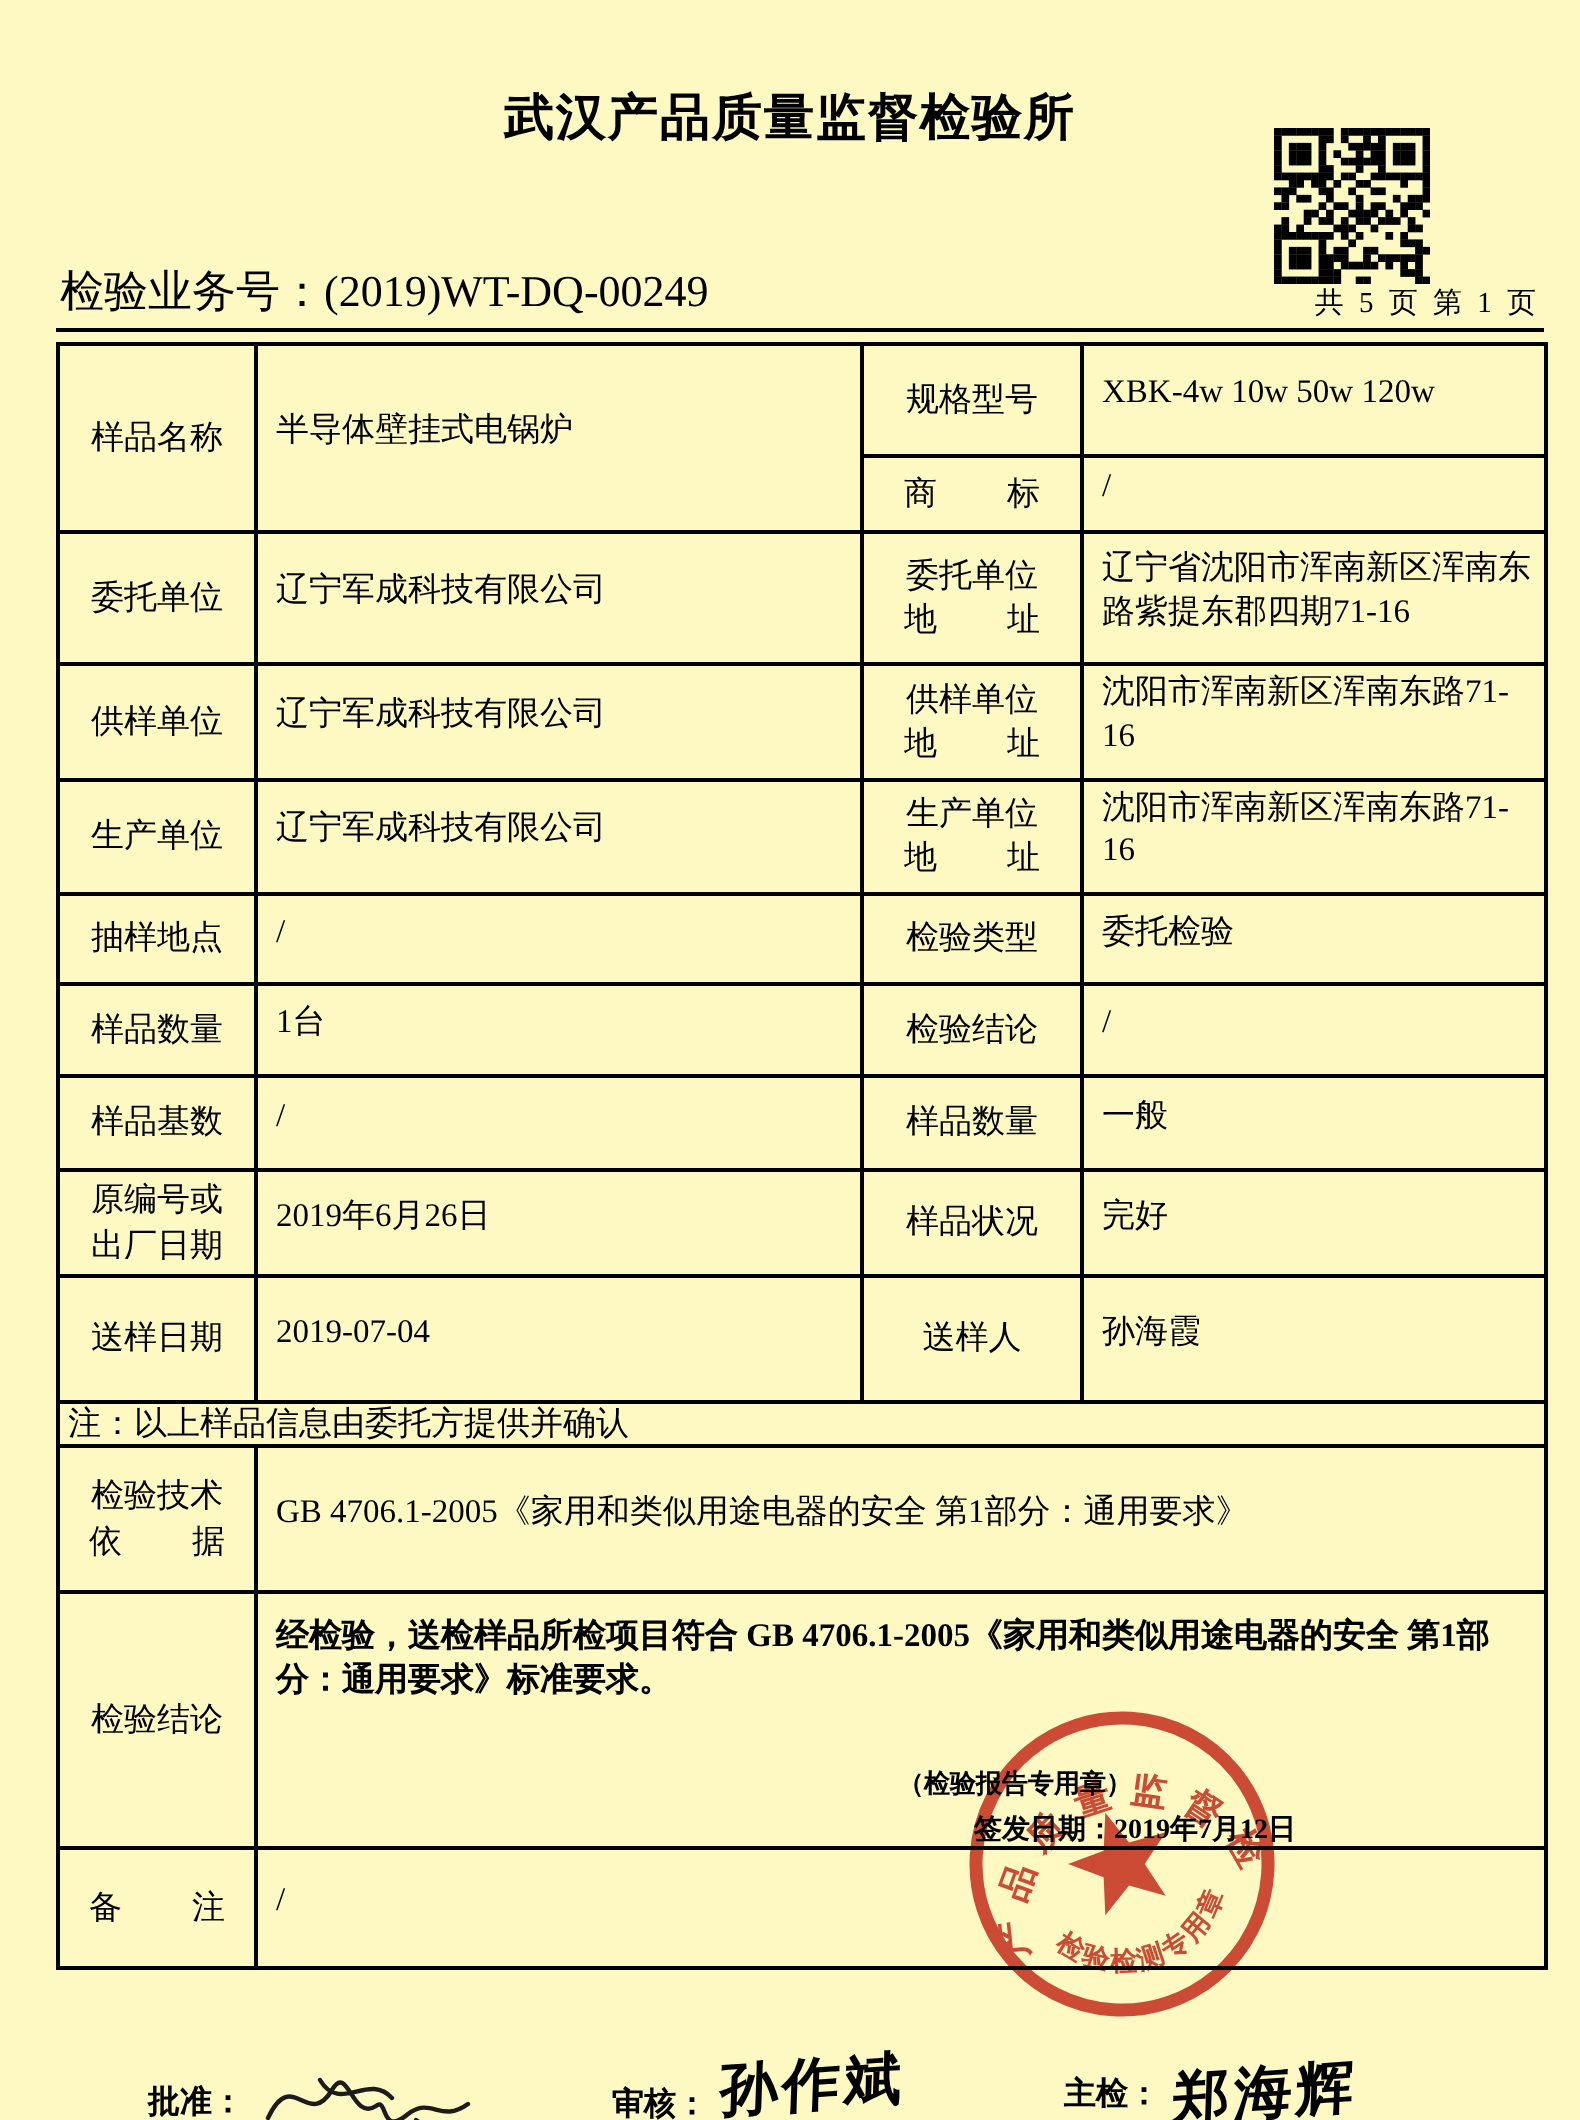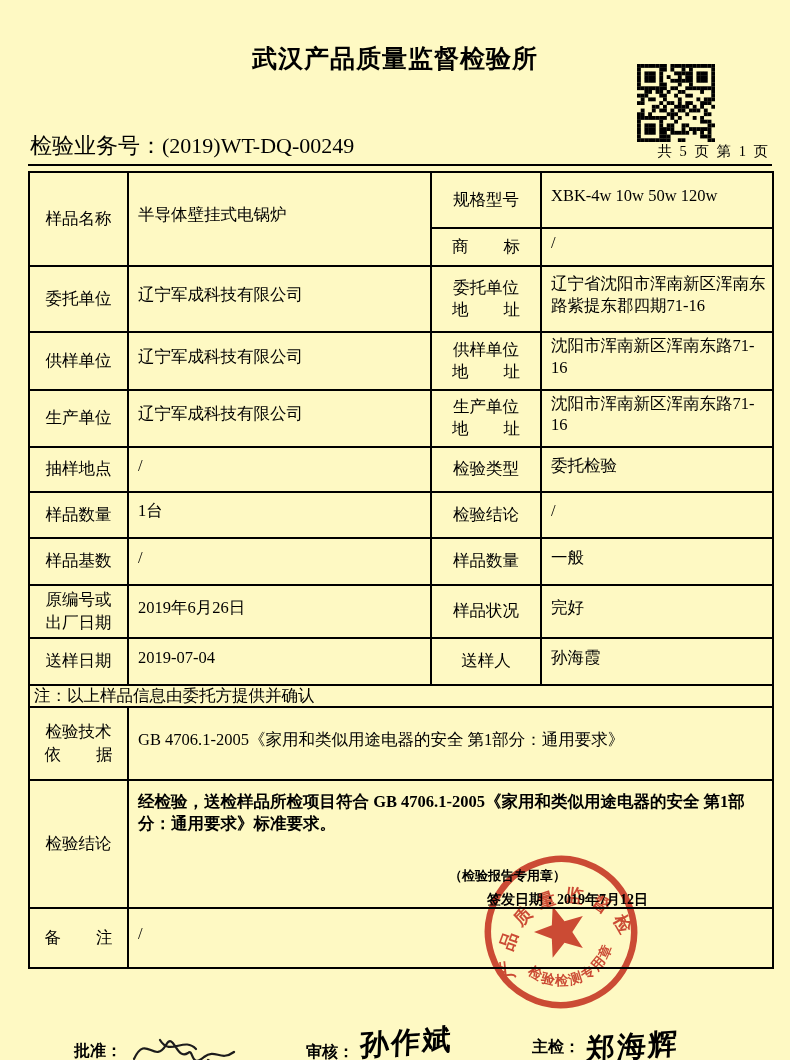--- a/index.html
+++ b/index.html
@@ -395,21 +395,21 @@
     <tr style="height:53px">
       <td class="lbl">
         <div>原编号或</div>
         <div>出厂日期</div>
       </td>
       <td class="val">2019年6月26日</td>
       <td class="lbl">样品状况</td>
       <td class="val">完好</td>
     </tr>
 
-    <tr style="height:47px">
+    <tr style="height:63px">
       <td class="lbl">送样日期</td>
       <td class="val">2019-07-04</td>
       <td class="lbl">送样人</td>
       <td class="val">孙海霞</td>
     </tr>
 
     <tr style="height:16px">
       <td class="notecell" colspan="4">注：以上样品信息由委托方提供并确认</td>
     </tr>
 

